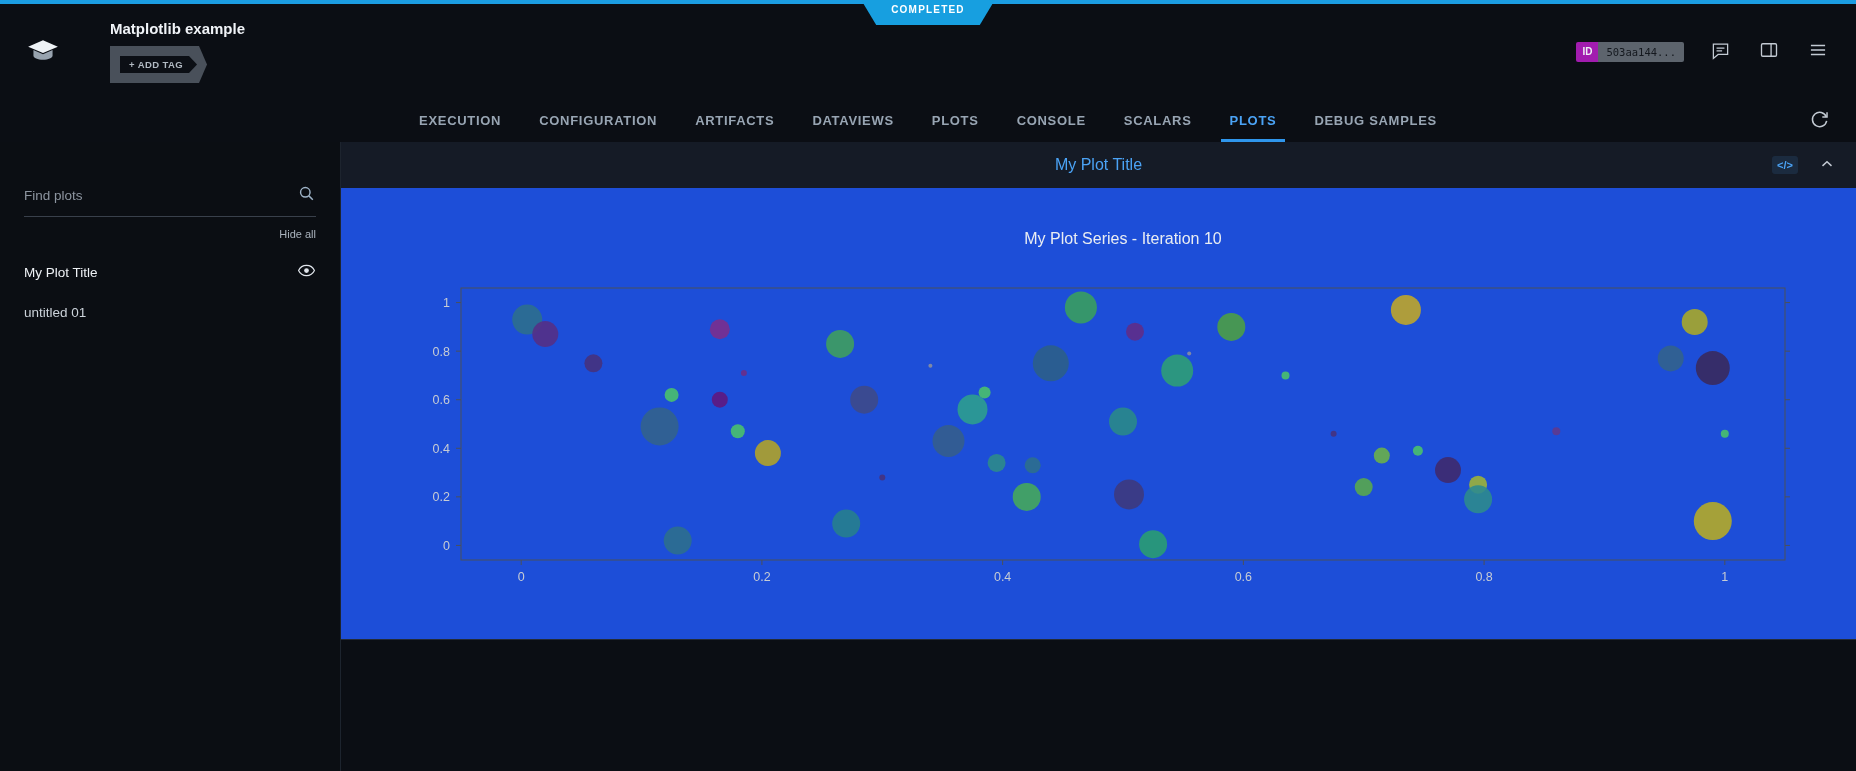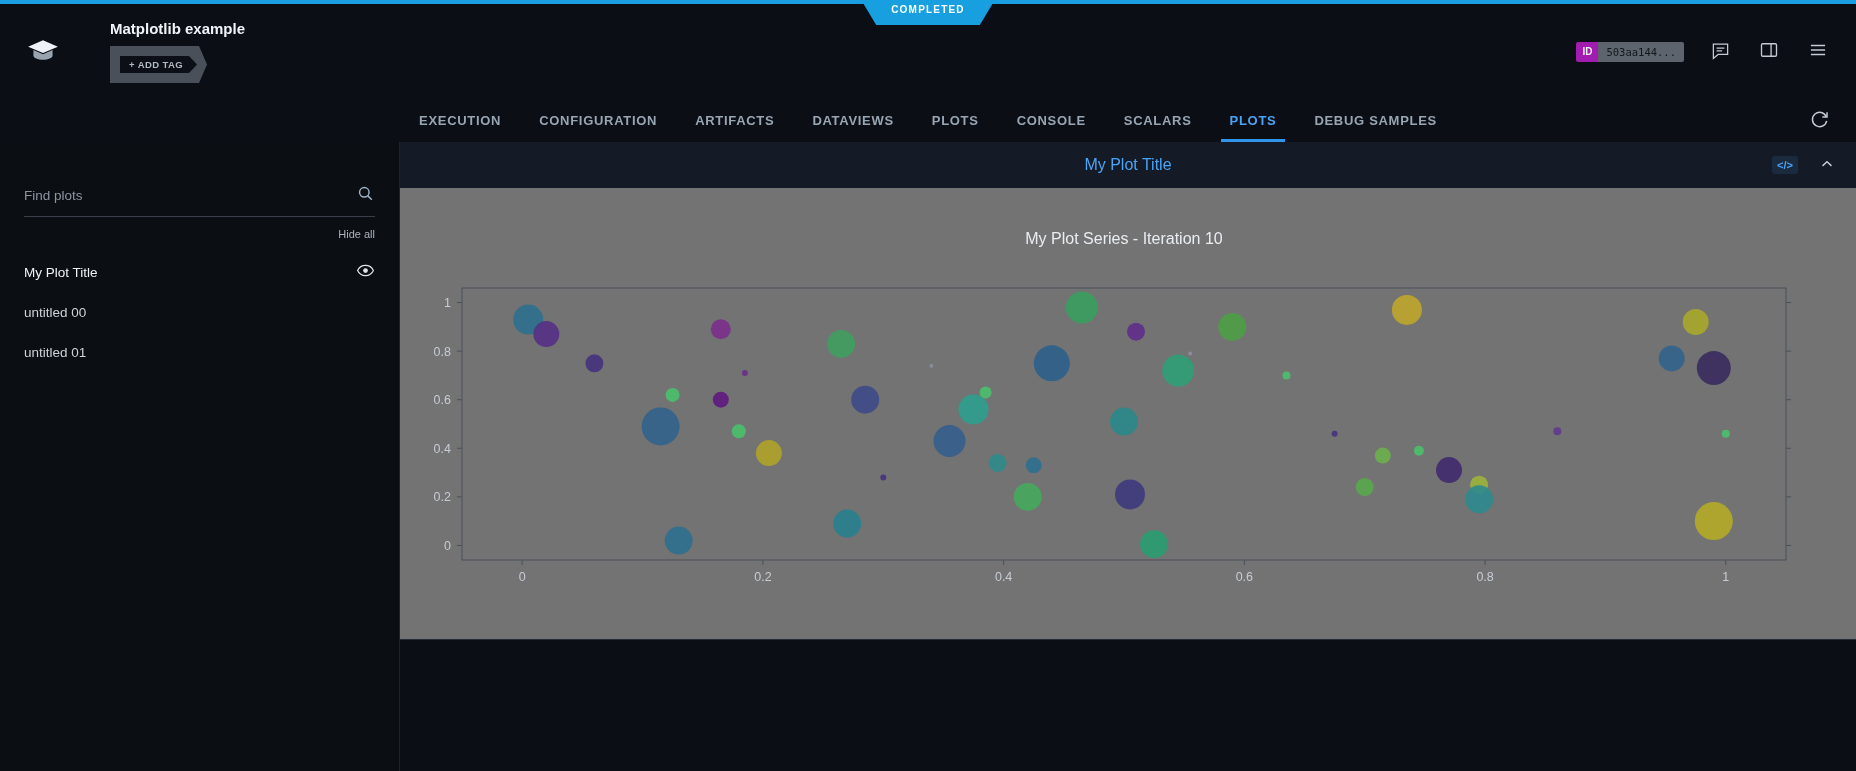--- a/index.html
+++ b/index.html
@@ -58,21 +58,21 @@
   }
   .tab.active { color:#4ba3f5; }
   .tab.active::after {
     content:""; position:absolute; left:10px; right:10px; bottom:0;
     height:3px; background:#2f96ec;
   }
   .refresh-btn { position:absolute; right:24px; top:50%; transform:translateY(-50%); }
   
   .content { display:flex; height:629px; }
   .sidebar {
-    width:400px; background:#0b0e13; border-right:1px solid #1d242e;
+    width:341px; background:#0b0e13; border-right:1px solid #1d242e;
     padding:42px 24px 0; flex-shrink:0;
   }
   .search-row { display:flex; align-items:center; border-bottom:1px solid #39404b; padding-bottom:9px; }
   .search-input {
     flex:1; background:transparent; border:none; outline:none;
     color:#dfe4ea; font-size:13.5px; font-family:"Liberation Sans", sans-serif;
   }
   .search-input::placeholder { color:#8d95a0; }
   .hide-all { text-align:right; font-size:11px; color:#aab3bd; margin:11px 0 12px; cursor:pointer; }
   .plot-item {
@@ -87,22 +87,22 @@
     position:relative; flex-shrink:0;
   }
   .panel-title { flex:1; text-align:center; color:#4ba3f5; font-size:16px; }
   .panel-actions { position:absolute; right:18px; display:flex; align-items:center; gap:18px; }
   .code-icon {
     color:#4ba3f5; font-size:11px; font-weight:700; cursor:pointer;
     background:rgba(75,163,245,.12); border:none; border-radius:3px; padding:3px 5px;
     font-family:"Liberation Sans", sans-serif;
   }
   .plot-card {
-    height:452px; background:#737373; border-bottom:1px solid #242b36;
-    display:flex; justify-content:flex-start; padding-top:30px;
+    height:452px; background:#1d4ed8; border-bottom:1px solid #242b36;
+    display:flex; justify-content:center; padding-top:30px;
   }
   .below-card { flex:1; background:#0b0e14; }
   .tick { fill:#c7ccd4; font:12.5px "Liberation Sans", sans-serif; }
   .ctitle { fill:#e9edf2; font:16px "Liberation Sans", sans-serif; }
 </style>
 </head>
 <body>
 
 <div class="topbar"></div>
 <div class="ribbon">COMPLETED</div>
@@ -184,23 +184,20 @@
     </div>
     <div class="hide-all">Hide all</div>
     <div class="plot-item first">
       <span>My Plot Title</span>
       <span>
         <svg viewBox="0 0 24 24" width="19" height="19">
           <path d="M12 5.5C7 5.5 3.3 9.2 2 12c1.3 2.8 5 6.5 10 6.5s8.7-3.7 10-6.5c-1.3-2.8-5-6.5-10-6.5z" fill="none" stroke="#dfe4ea" stroke-width="1.5"></path>
           <circle cx="12" cy="12" r="3" fill="#dfe4ea"></circle>
         </svg>
       </span>
-    </div>
-    <div class="plot-item">
-      <span>untitled 00</span>
     </div>
     <div class="plot-item">
       <span>untitled 01</span>
     </div>
   </aside>
 
   <main class="main">
     <div class="panel-header">
       <div class="panel-title">My Plot Title</div>
       <div class="panel-actions">

